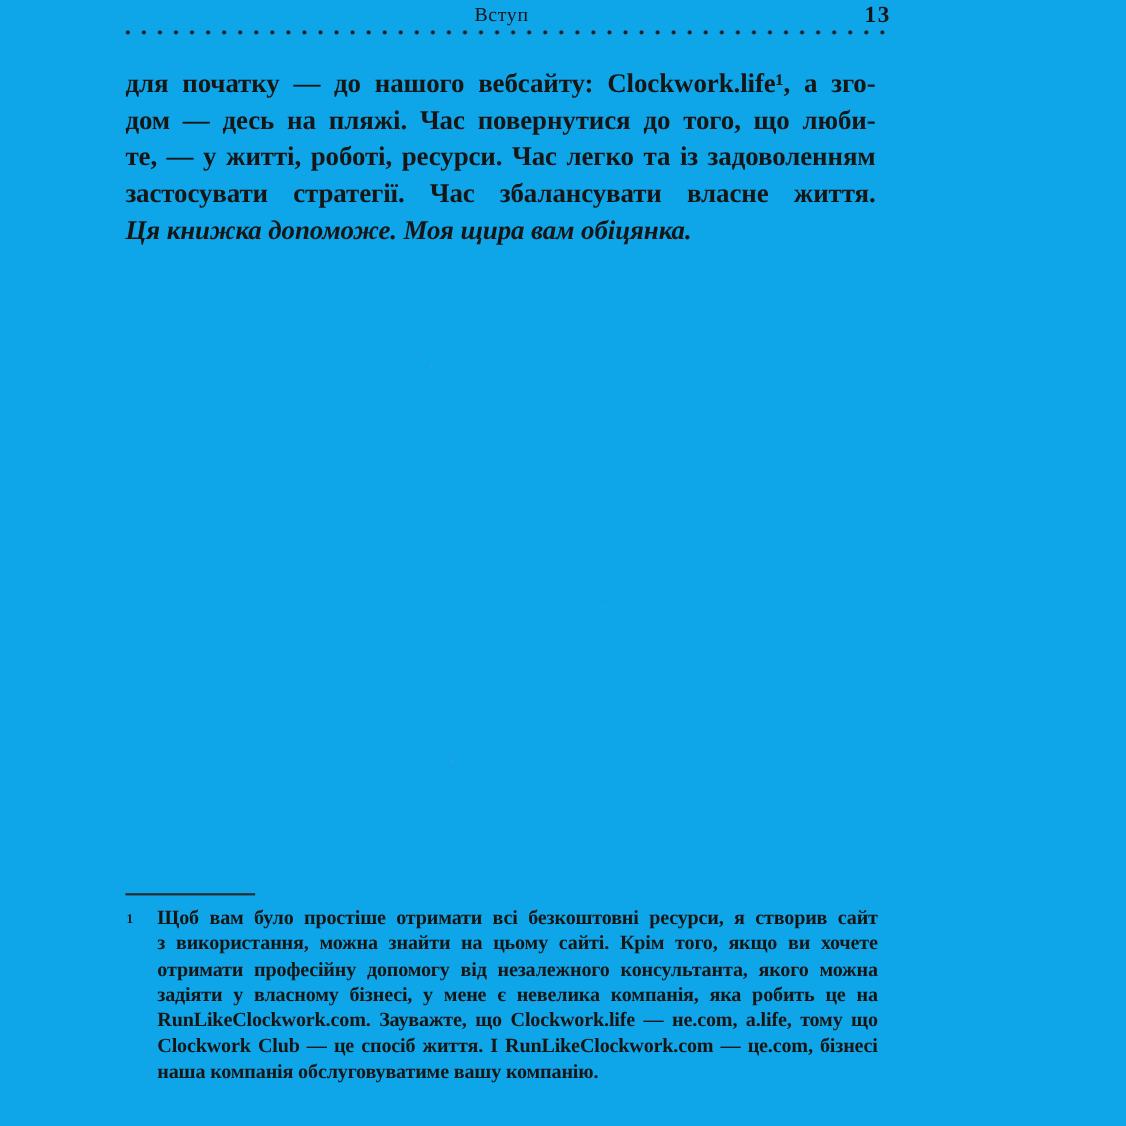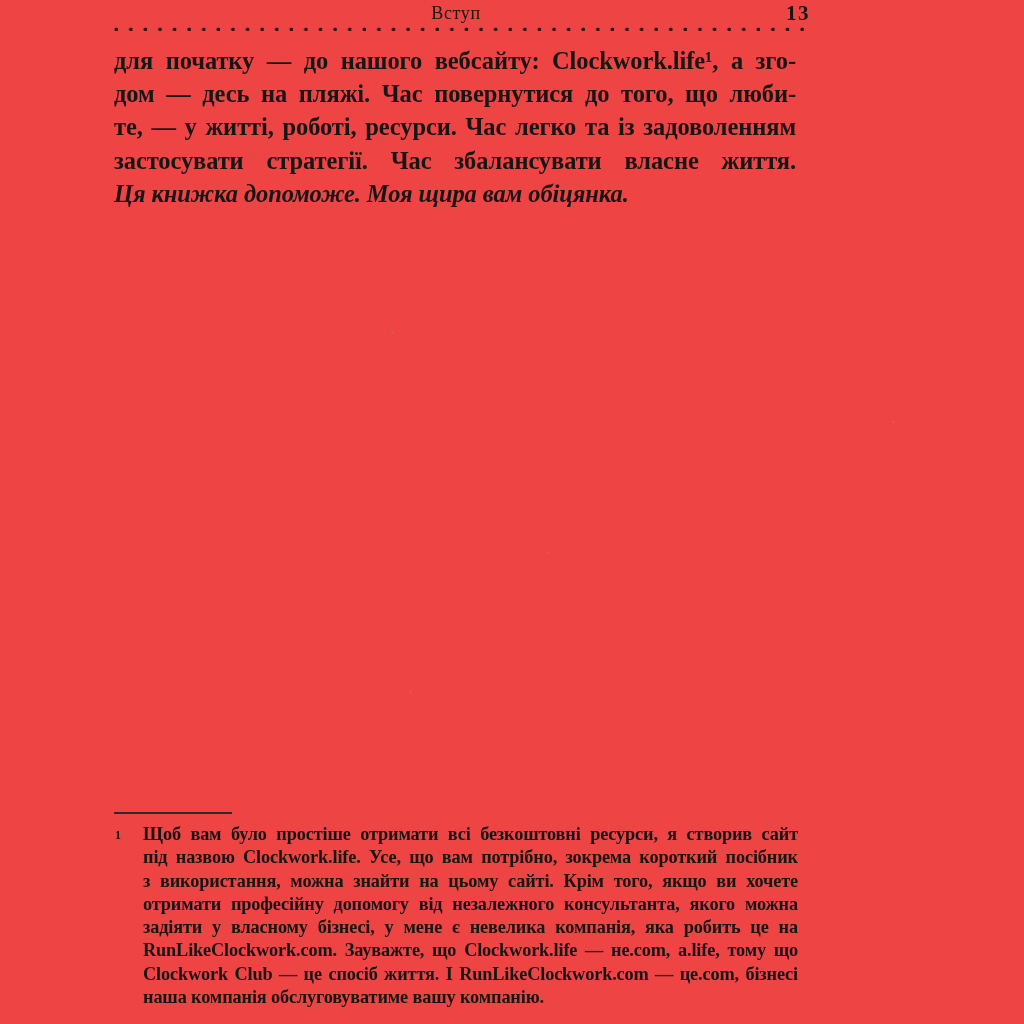--- a/index.html
+++ b/index.html
@@ -1,19 +1,19 @@
 <!DOCTYPE html>
 <html><head>
 <meta charset="utf-8">
 <style>
   html,body { margin:0; padding:0; }
   .page {
     position:relative;
     width:1024px; height:1024px;
-    background:#ef4444;
+    background:#0ea5e9;
     font-family:"Liberation Serif", serif;
     color:#161616;
     overflow:hidden;
   }
   .header {
     position:absolute; left:114px; top:3px; width:684px; height:26px;
   }
   .header-title {
     position:absolute; left:0; right:0; text-align:center;
     font-size:18px; letter-spacing:0.6px; font-weight:500;
@@ -22,21 +22,21 @@
     position:absolute; right:-12px; top:-2px;
     font-weight:700; font-size:21px; letter-spacing:1.5px;
   }
   .dotted-separator {
     position:absolute; left:114px; top:27px; width:700px; height:5px;
     background-image: radial-gradient(circle at 2.2px 2.4px, #1b1b1b 1.55px, rgba(0,0,0,0) 2.1px);
     background-size:14.6px 5px;
     background-repeat:repeat-x;
   }
   .body-text {
-    position:absolute; left:114px; top:44px; width:682px;
+    position:absolute; left:114px; top:60px; width:682px;
     font-size:24.5px; line-height:33.2px; font-weight:600;
     letter-spacing:-0.1px;
   }
   .jline { text-align:justify; text-align-last:justify; }
   .jline.last { text-align:justify; text-align-last:left;font-style:italic; }
   .footnote {
     position:absolute; left:114px; top:812px; width:684px;
   }
   .footnote-rule {
     width:118px; height:0;
@@ -82,21 +82,20 @@
   <div class="speck" style="left:391px; top:331px; width:3px; height:3px;"></div>
   <div class="speck" style="left:546px; top:551px; width:3px; height:3px;"></div>
   <div class="speck" style="left:409px; top:690px; width:3px; height:3px;"></div>
   <div class="speck" style="left:892px; top:421px; width:3px; height:2px;"></div>
 
   <div class="footnote">
     <div class="footnote-rule"></div>
     <div class="footnote-body">
       <span class="footnote-marker">1</span>
       <div class="fline">Щоб вам було простіше отримати всі безкоштовні ресурси, я створив сайт</div>
-      <div class="fline">під назвою Clockwork.life. Усе, що вам потрібно, зокрема короткий посібник</div>
       <div class="fline">з використання, можна знайти на цьому сайті. Крім того, якщо ви хочете</div>
       <div class="fline">отримати професійну допомогу від незалежного консультанта, якого можна</div>
       <div class="fline">задіяти у власному бізнесі, у мене є невелика компанія, яка робить це на</div>
       <div class="fline">RunLikeClockwork.com. Зауважте, що Clockwork.life — не.com, а.life, тому що</div>
       <div class="fline">Clockwork Club — це спосіб життя. І RunLikeClockwork.com — це.com, бізнесі</div>
       <div class="fline last">наша компанія обслуговуватиме вашу компанію.</div>
     </div>
   </div>
 
 </div>

